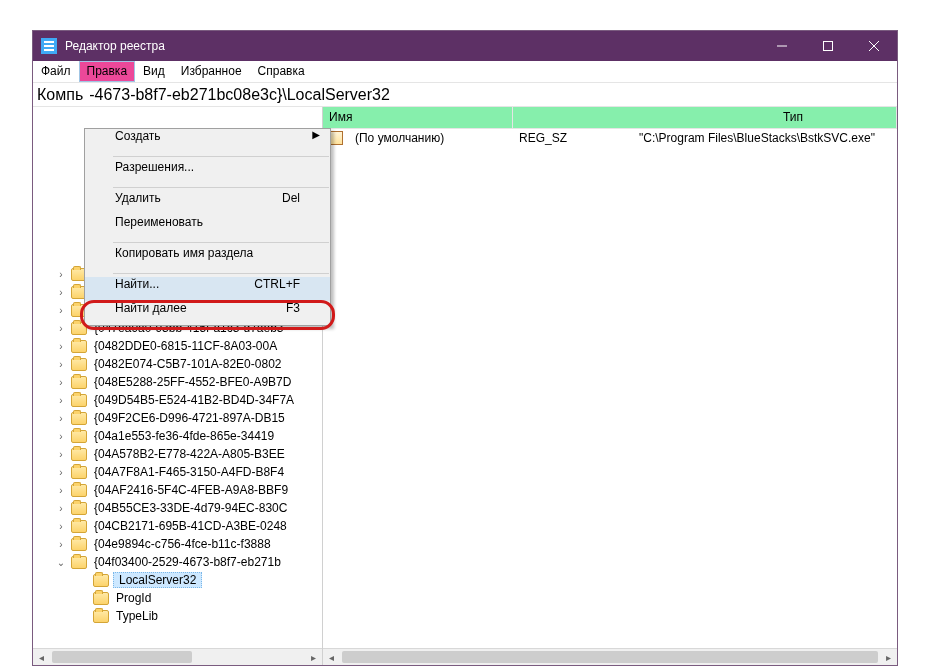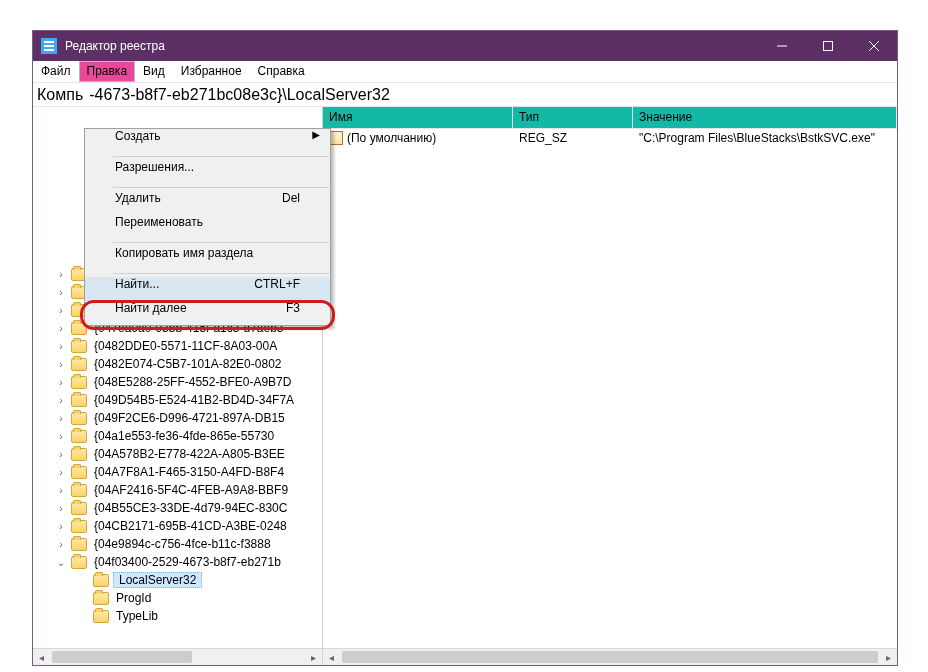--- a/index.html
+++ b/index.html
@@ -30,29 +30,29 @@
 .tree-item .expander { width: 12px; text-align: center; color: #666; font-size: 10px; cursor: default; }
 .tree-item .folder-icon { width: 16px; height: 13px; background: linear-gradient(#ffe9a6, #fcd36b); border: 1px solid #d4a536; border-radius: 2px; margin: 0 4px; position: relative; }
 .tree-item .folder-icon::before { content: ""; position: absolute; top: -3px; left: 1px; width: 6px; height: 3px; background: #fcd36b; border: 1px solid #d4a536; border-bottom: none; border-radius: 2px 2px 0 0; }
 .tree-item .label { padding: 1px 3px; }
 .tree-item.selected .label { background: #cde8ff; border: 1px dotted #7ab7e8; padding: 0 5px; }
 .tree-item.sub { padding-left: 44px; }
 .tree-item.sub .expander { width: 12px; }
 .tree-item.key { padding-left: 22px; }
 
 .list-pane { flex: 1; overflow: hidden; font-size: 12px; }
-.list-header { height: 22px; display: flex; border-bottom: 1px solid #e5e5e5; background: #14b8a6; justify-content: space-between; }
+.list-header { height: 22px; display: flex; border-bottom: 1px solid #e5e5e5; background: #86efac; justify-content: space-between; }
 .list-header .col { padding: 3px 6px; border-right: 1px solid #e5e5e5; }
 .col-name { width: 190px; }
 .col-type { width: 120px; }
 .col-value { flex: 1; }
 .list-row { display: flex; height: 18px; align-items: center; }
 .list-row .cell { padding: 0 6px; white-space: nowrap; overflow: hidden; }
 .list-row .val-icon { width: 14px; height: 14px; border: 1px solid #b07030; background: linear-gradient(#fff4d8, #ffe29c); margin-right: 4px; display: inline-block; vertical-align: middle; position: relative; }
-.list-row .c-name { width: 190px; display: flex; align-items: center; }
+.list-row .c-name { width: 190px; display: flex; align-items: center; gap: 8px; }
 .list-row .c-type { width: 120px; }
 .list-row .c-value { flex: 1; }
 
 .dropdown { position: absolute; left: 51px; top: 21px; width: 247px; background: #f0f0f0; border: 1px solid #a0a0a0; box-shadow: 3px 3px 3px rgba(0,0,0,0.25); font-size: 12px; z-index: 50; }
 .dropdown .dd-item { height: 24px; display: flex; align-items: flex-start; padding: 0 30px 0 30px; position: relative; cursor: default; }
 .dropdown .dd-item .shortcut { margin-left: auto; color: #000; }
 .dropdown .dd-item .sub-arrow { position: absolute; right: 10px; font-size: 10px; }
 .dropdown .dd-sep { height: 1px; background: #d0d0d0; margin: 3px 1px 3px 28px; }
 .dropdown .dd-item.highlight { background: #d8e6f2; }
 .dd-icon-col { position: absolute; left: 0; top: 0; bottom: 0; width: 26px; }
@@ -126,21 +126,21 @@
             <span class="label">{047DEC5A-95C1-4C86-827F-7B8C</span>
           </div>
           <div class="tree-item key">
             <span class="expander">›</span>
             <span class="folder-icon"></span>
             <span class="label">{047ea9a0-93bb-415f-a1c3-d7aeb3</span>
           </div>
           <div class="tree-item key">
             <span class="expander">›</span>
             <span class="folder-icon"></span>
-            <span class="label">{0482DDE0-5571-11CF-8A03-00A</span>
+            <span class="label">{0482DDE0-6815-11CF-8A03-00A</span>
           </div>
           <div class="tree-item key">
             <span class="expander">›</span>
             <span class="folder-icon"></span>
             <span class="label">{0482E074-C5B7-101A-82E0-0802</span>
           </div>
           <div class="tree-item key">
             <span class="expander">›</span>
             <span class="folder-icon"></span>
             <span class="label">{048E5288-25FF-4552-BFE0-A9B7D</span>
@@ -151,21 +151,21 @@
             <span class="label">{049D54B5-E524-41B2-BD4D-34F7A</span>
           </div>
           <div class="tree-item key">
             <span class="expander">›</span>
             <span class="folder-icon"></span>
             <span class="label">{049F2CE6-D996-4721-897A-DB15</span>
           </div>
           <div class="tree-item key">
             <span class="expander">›</span>
             <span class="folder-icon"></span>
-            <span class="label">{04a1e553-fe36-4fde-865e-55730</span>
+            <span class="label">{04a1e553-fe36-4fde-865e-34419</span>
           </div>
           <div class="tree-item key">
             <span class="expander">›</span>
             <span class="folder-icon"></span>
             <span class="label">{04A578B2-E778-422A-A805-B3EE</span>
           </div>
           <div class="tree-item key">
             <span class="expander">›</span>
             <span class="folder-icon"></span>
             <span class="label">{04A7F8A1-F465-3150-A4FD-B8F4</span>
@@ -217,21 +217,20 @@
             <div class="thumb"></div>
           </div>
         <div class="sbtn">▸</div>
       </div>
     </div>
 
     <div class="list-pane">
       <div class="list-header">
         <div class="col col-name">Имя</div>
         <div class="col col-type">Тип</div>
-        <div class="col col-value">Значение</div>
       </div>
       <div class="list-row">
         <div class="cell c-name">
             <span class="val-icon"></span>
             <span>(По умолчанию)</span>
           </div>
         <div class="cell c-type">REG_SZ</div>
         <div class="cell c-value">"C:\Program Files\BlueStacks\BstkSVC.exe"</div>
       </div>
       <div class="scroll-h">

